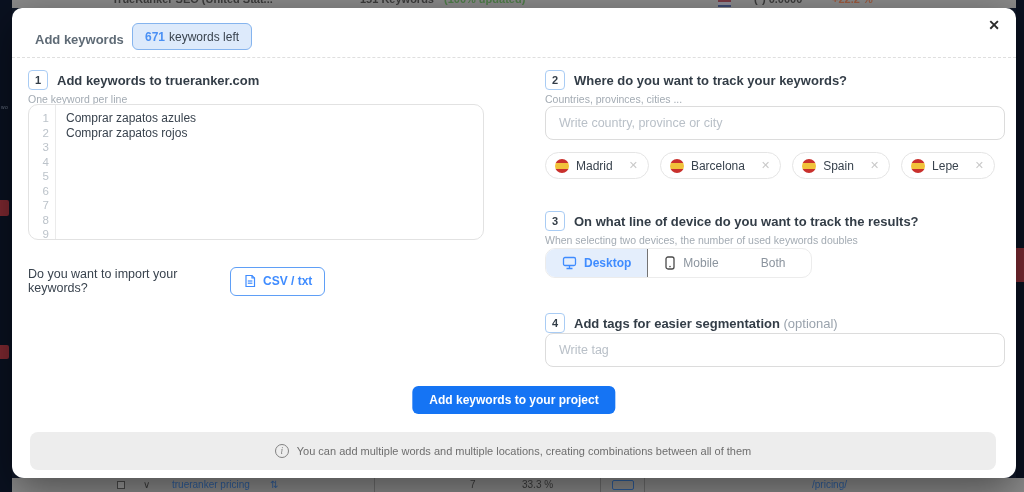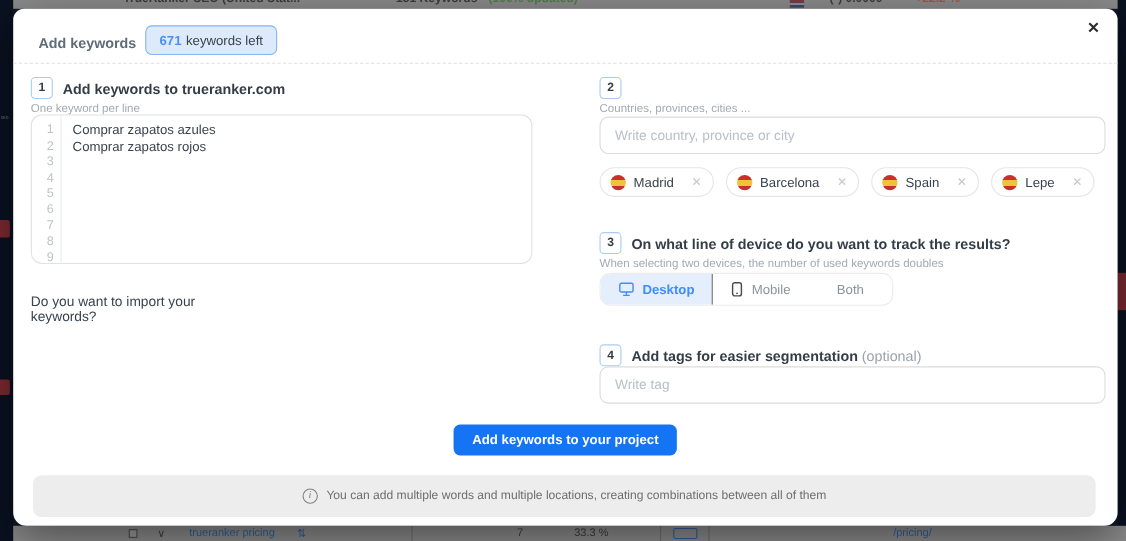--- a/index.html
+++ b/index.html
@@ -145,24 +145,36 @@
         <div>9</div>
       </div>
       <div class="code-lines">
         <div>Comprar zapatos azules</div>
         <div>Comprar zapatos rojos</div>
       </div>
     </div>
 
     <div class="import-row">
       <span class="import-q">Do you want to import your keywords?</span>
+      <button class="csv-btn">
+        <span>
+          <svg width="14" height="14" viewBox="0 0 14 14" fill="none" stroke="#3f8cff" stroke-width="1.2">
+            <path d="M3 1.5 h6 l2.5 2.5 v8.5 h-8.5 z"></path>
+              <path d="M9 1.5 v2.5 h2.5"></path>
+            <line x1="4.8" y1="7" x2="9.4" y2="7"></line>
+              <line x1="4.8" y1="9.2" x2="9.4" y2="9.2"></line>
+          </svg>
+        </span>
+        <span>CSV / txt</span>
+      </button>
     </div>
 
     <div class="step-row" style="left:533px; top:62px;">
       <span class="step-num">2</span>
+      <span class="step-title">Where do you want to track your keywords?</span>
     </div>
     <div class="step-sub" style="left:533px; top:85px;">Countries, provinces, cities ...</div>
     <input class="input-box" style="top: 98px;" placeholder="Write country, province or city">
 
     <div class="chips">
       <div class="chip">
         <span class="flag-es"></span>
         <span class="lbl">Madrid</span>
         <span class="x">✕</span>
       </div>

